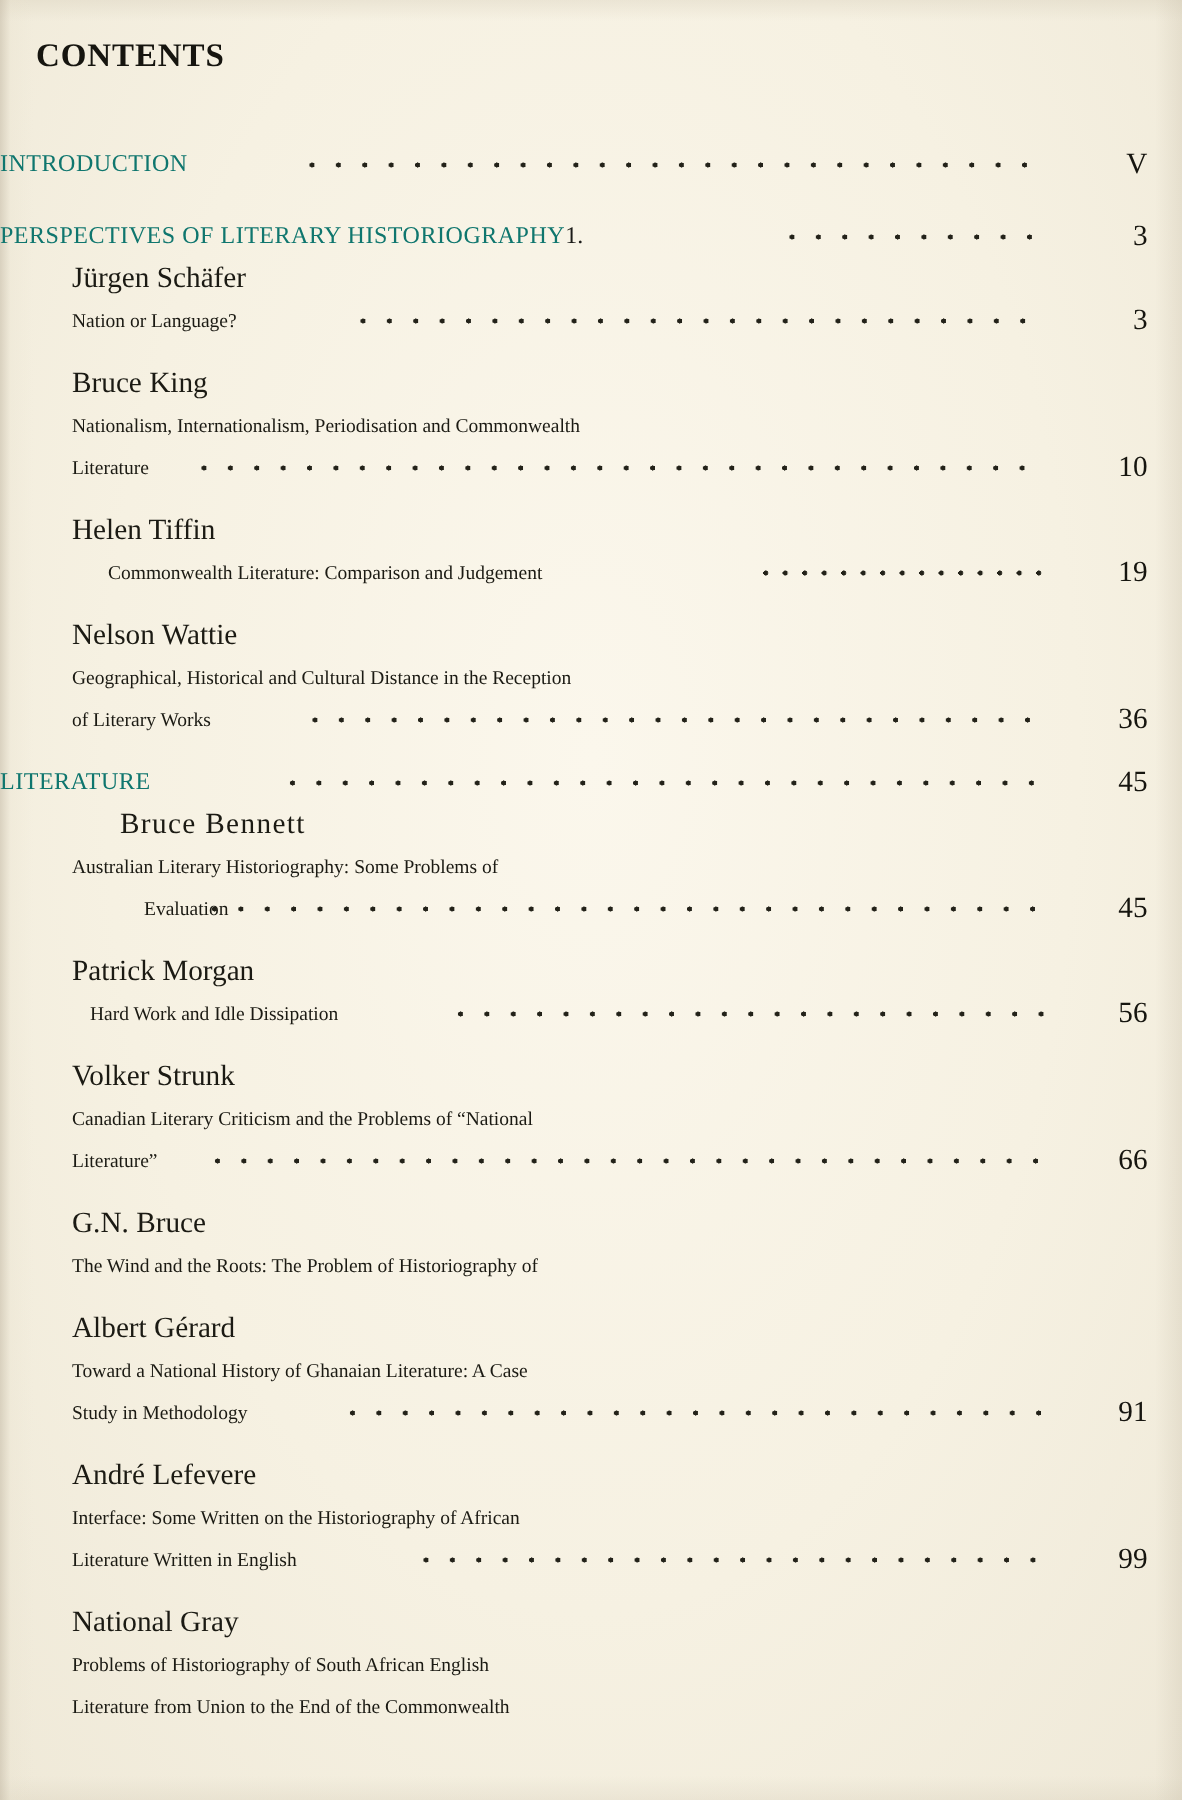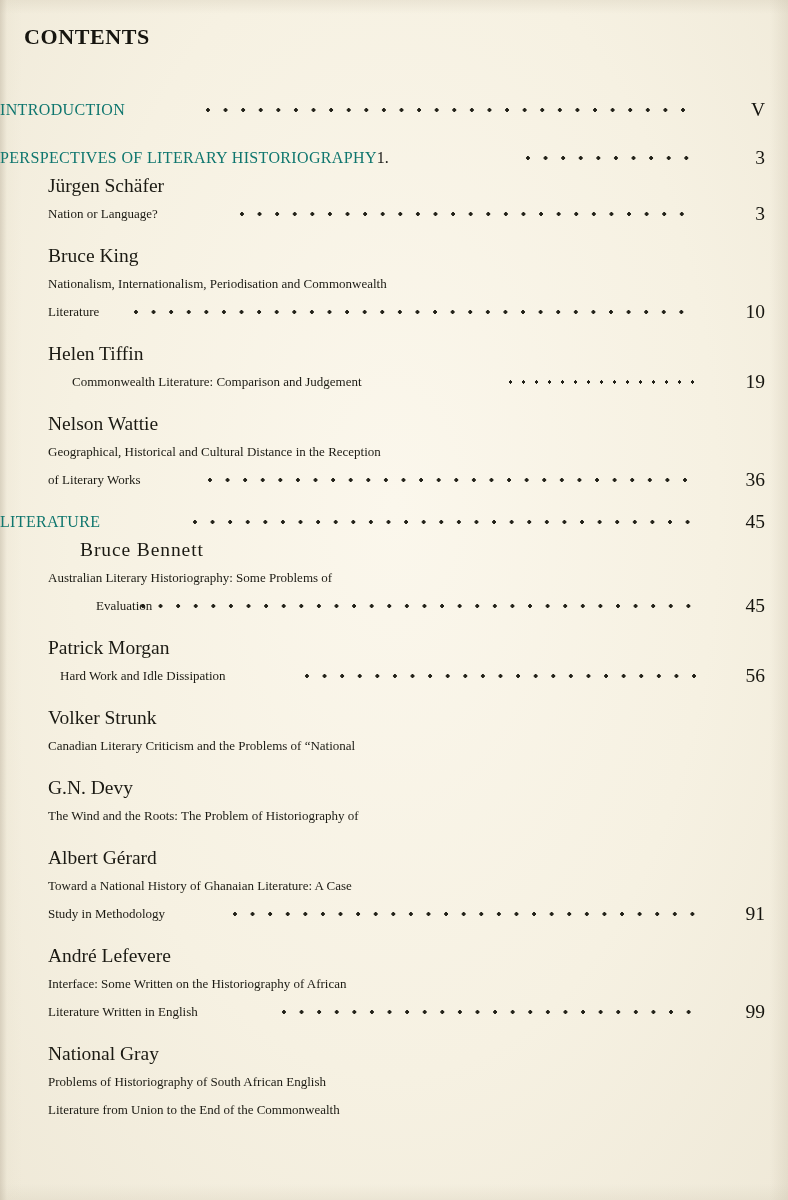--- a/index.html
+++ b/index.html
@@ -195,23 +195,28 @@
         <span class="leader" style="left: 304.281px;"></span>
         <span class="pageno">56</span>
       </div>
       <div class="gap"></div>
       <div class="line row ">
         <span class="author" style="left: 48px;">Volker Strunk</span>
       </div>
       <div class="line row ">
         <span class="title" style="left: 48px;">Canadian Literary Criticism and the Problems of “National</span>
       </div>
-      <div class="gap"></div>
-      <div class="line row ">
-        <span class="author" style="left: 48px;">G.N. Devy</span>
+      <div class="line row ">
+        <span class="title" style="left: 48px;">Literature”</span>
+        <span class="leader" style="left: 141.531px;"></span>
+        <span class="pageno">66</span>
+      </div>
+      <div class="gap"></div>
+      <div class="line row ">
+        <span class="author" style="left: 48px;">G.N. Bruce</span>
       </div>
       <div class="line row ">
         <span class="title" style="left: 48px;">The Wind and the Roots: The Problem of Historiography of</span>
       </div>
       <div class="gap"></div>
       <div class="line row ">
         <span class="author" style="left: 48px;">Albert Gérard</span>
       </div>
       <div class="line row ">
         <span class="title" style="left: 48px; text-align: right;">Toward a National History of Ghanaian Literature: A Case</span>

